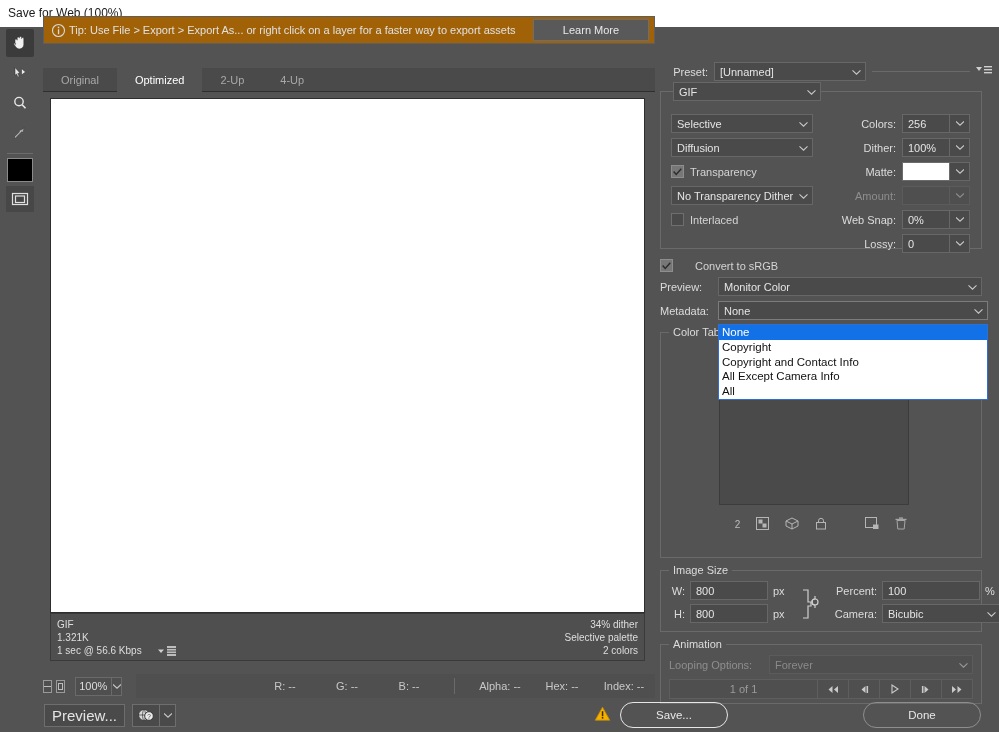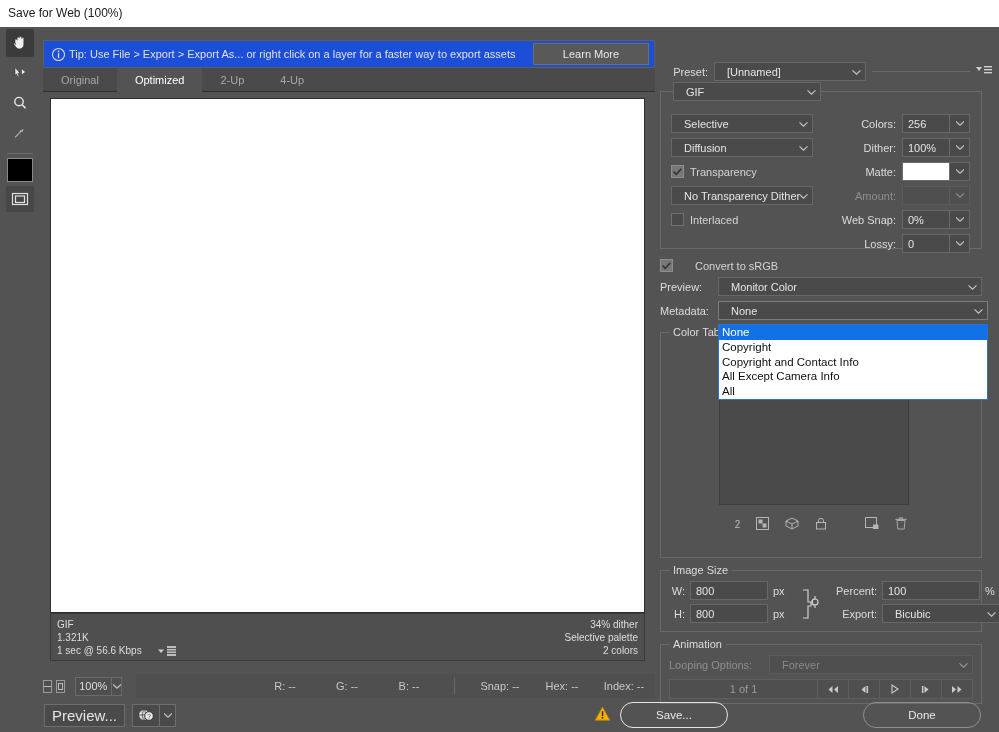--- a/index.html
+++ b/index.html
@@ -38,22 +38,22 @@
     width: 26px; height: 24px; margin: 2px auto 0 auto;
     background: #000; border: 1px solid #8a8a8a;
   }
   .slices-tool {
     width: 28px; height: 26px; margin: 4px auto 0 auto; background: #474747;
     display: flex; align-items: center; justify-content: center;
   }
 
   
   .tipbar {
-    position: absolute; left: 43px; top: 40px; width: 612px; height: 28px;
-    background: #1d4ed8; border: 1px solid #5e5e5e;
+    position: absolute; left: 43px; top: 16px; width: 612px; height: 28px;
+    background: #a16207; border: 1px solid #5e5e5e;
     display: flex; align-items: center; padding: 0 3px;
   }
   .tipbar .info-ico { width: 22px; display: flex; justify-content: center; }
   .tip-text { font-size: 11px; color: #e0e0e0; flex: 1; white-space: nowrap; }
   .learn-btn {
     width: 116px; height: 22px; background: #595959; border: 1px solid #6e6e6e;
     color: #e8e8e8; font-size: 11px; display: flex; align-items: center; justify-content: center;
     margin-right: 2px;
   }
 
@@ -116,21 +116,21 @@
     position: absolute; left: 660px; top: 62px; width: 334px; height: 636px;
     background: #535353;
   }
   .row { display: flex; align-items: center; margin-bottom: 5px; }
   .lbl { font-size: 11px; color: #dcdcdc; text-align: right; }
   .lbl.dim { color: #8e8e8e; }
 
   .select {
     background: #4a4a4a; border: 1px solid #676767; height: 19px;
     display: flex; align-items: center; position: relative;
-    font-size: 11px; color: #e4e4e4; padding-left: 12px;
+    font-size: 11px; color: #e4e4e4; padding-left: 5px;
   }
   .select.dim { color: #8a8a8a; background: #4f4f4f; border-color: #5b5b5b; }
   .select .chev { position: absolute; right: 4px; top: 0; height: 19px; display: flex; align-items: center; }
   .field {
     background: #4a4a4a; border: 1px solid #676767; height: 19px;
     display: flex; align-items: center; font-size: 11px; color: #e4e4e4; padding-left: 5px;
   }
   .field.dim { background: #4f4f4f; border-color: #5b5b5b; color: #8a8a8a; }
   .stepper {
     width: 20px; height: 19px; background: #4a4a4a; border: 1px solid #676767; border-left: none;
@@ -312,21 +312,21 @@
     </div>
     <div class="readouts">
       <div style="width:118px"></div>
       <div class="grp">
         <span class="itm">R: --</span>
         <span class="itm">G: --</span>
         <span class="itm">B: --</span>
       </div>
       <div class="divider"></div>
       <div class="grp">
-        <span class="itm">Snap: --</span>
+        <span class="itm">Alpha: --</span>
         <span class="itm">Hex: --</span>
         <span class="itm">Index: --</span>
       </div>
     </div>
   </div>
 
   <div class="rightpanel">
 
     <div class="row">
       <div class="lbl" style="width:48px; margin-right:6px;">Preset:</div>
@@ -555,21 +555,21 @@
             <circle cx="16" cy="15" r="3" fill="none" stroke="#cfcfcf" stroke-width="1.2"></circle>
           </svg>
         </div>
         <div>
           <div class="row" style="margin-bottom:4px;">
             <span class="lbl" style="width:52px; margin-right:5px;">Percent:</span>
             <span class="field" style="width:98px;">100</span>
             <span class="lbl" style="width:16px; margin-left:5px; text-align:left;">%</span>
           </div>
           <div class="row">
-            <span class="lbl" style="width:52px; margin-right:5px;">Export:</span>
+            <span class="lbl" style="width:52px; margin-right:5px;">Camera:</span>
             <span class="select" style="width:119px;">
               <span>Bicubic</span>
               <span class="chev">
                 <svg width="9" height="5" viewBox="0 0 9 5">
                     <path d="M0.5 0.4L4.5 4.2 8.5 0.4" fill="none" stroke="#c9c9c9" stroke-width="1.1"></path>
                   </svg>
               </span>
             </span>
           </div>
         </div>

